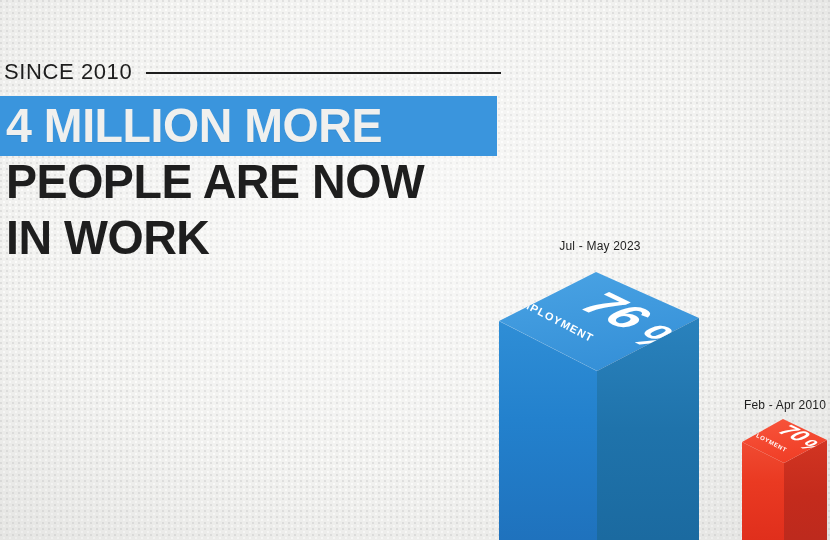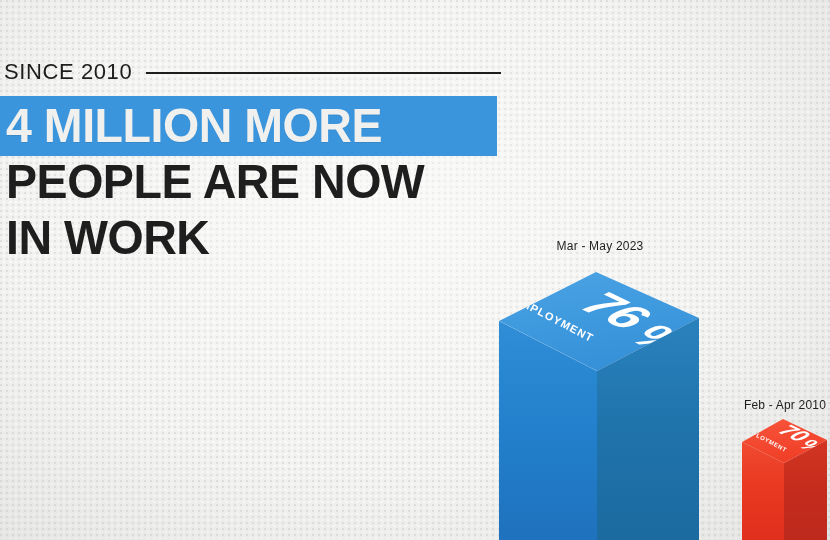--- a/index.html
+++ b/index.html
@@ -176,21 +176,21 @@
         <g transform="translate(647,348) matrix(1,0.48,-1,0.48,0,0)">
           <text class="face-text pct-text" x="0" y="0" text-anchor="middle">%</text>
         </g>
         <g transform="translate(552,322) rotate(27.5)">
           <text class="face-text emp-text" x="0" y="0" text-anchor="middle">EMPLOYMENT</text>
         </g>
       </g>
     </svg>
   </div>
 
-  <div class="bar-label" style="left:520px; top:239px; width:160px;">Mar - May 2023</div>
+  <div class="bar-label" style="left:520px; top:239px; width:160px;">Jul - May 2023</div>
 
   <div class="bar" id="bar-red" style="left:0;top:0;width:830px;height:540px;pointer-events:none;">
     <svg width="830" height="540" viewBox="0 0 830 540">
       <defs>
         <linearGradient id="redLeft" x1="0" y1="0" x2="0" y2="1">
           <stop offset="0%" stop-color="#f04b32"></stop>
           <stop offset="40%" stop-color="#ea3a22"></stop>
           <stop offset="100%" stop-color="#e02f1c"></stop>
         </linearGradient>
         <linearGradient id="redRight" x1="0" y1="0" x2="0" y2="1">

